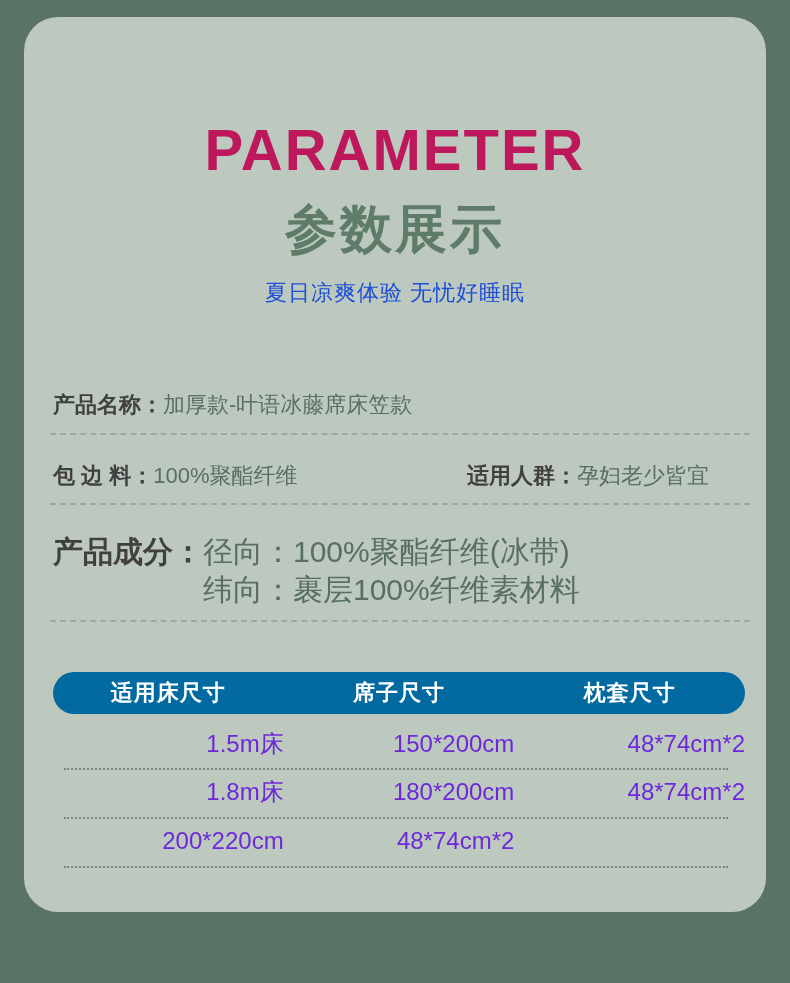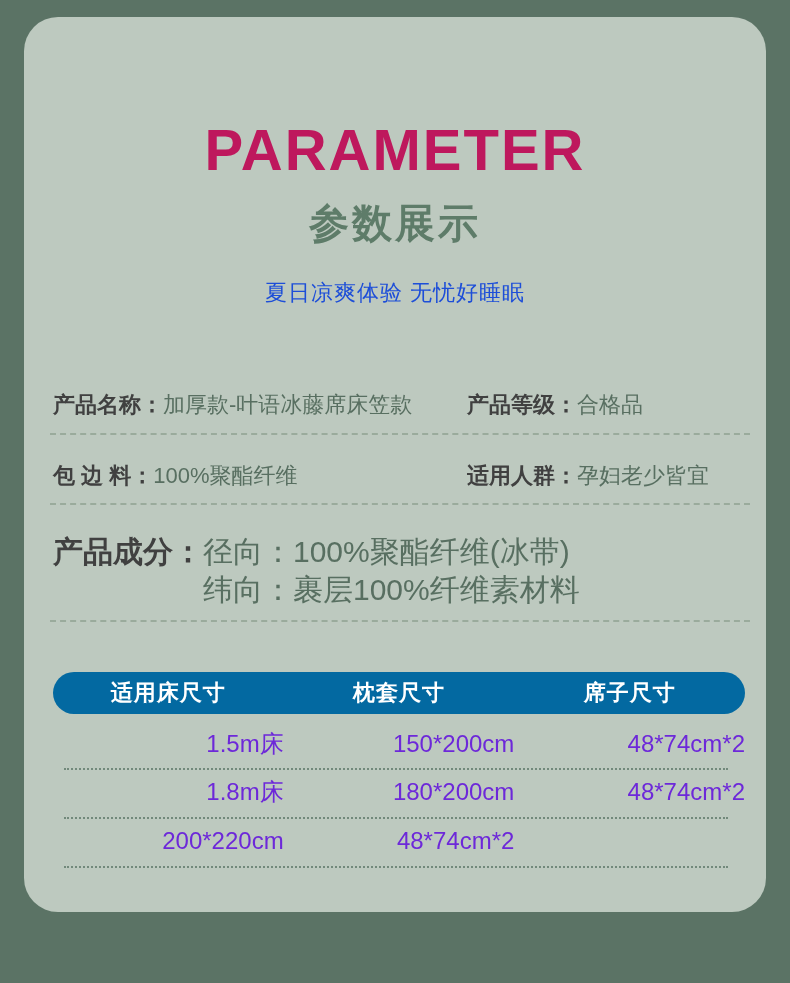--- a/index.html
+++ b/index.html
@@ -11,21 +11,21 @@
   .card{
     position:absolute;left:24px;top:17px;width:742px;height:895px;
     background:#bdc9bf;border-radius:34px;
   }
   .title-en{
     position:absolute;left:0;top:104px;width:100%;text-align:center;
     font-size:58px;font-weight:bold;letter-spacing:2px;color:#be185d;line-height:1;
   }
   .title-cn{
     position:absolute;left:0;top:184px;width:100%;text-align:center;
-    font-size:40px;font-weight:bold;letter-spacing:3px;color:#5e7c69;line-height:1.1;
+    font-size:52px;font-weight:bold;letter-spacing:3px;color:#5e7c69;line-height:1.1;
   }
   .subtitle{
     position:absolute;left:0;top:263px;width:100%;text-align:center;
     font-size:22px;letter-spacing:1px;color:#1d4ed8;line-height:1.2;
   }
   .spec-row{
     position:absolute;left:29px;width:700px;height:34px;
     font-size:22px;line-height:34px;white-space:nowrap;
   }
   .lbl{font-weight:bold;color:#404040;}
@@ -60,43 +60,42 @@
 <body>
 
 <div class="card">
 
   <div class="title-en">PARAMETER</div>
   <div class="title-cn">参数展示</div>
   <div class="subtitle">夏日凉爽体验 无忧好睡眠</div>
 
   <div class="spec-row" style="top:371px">
     <span class="lbl">产品名称：</span><span class="val">加厚款-叶语冰藤席床笠款</span>
-    <span class="pair2"><span class="lbl">产品等级：</span><span class="val">合格品</span></span>
   </div>
   <div class="dash" style="top:416px"></div>
 
   <div class="spec-row" style="top:442px">
     <span class="lbl">包 边 料：</span><span class="val">100%聚酯纤维</span>
     <span class="pair2"><span class="lbl">适用人群：</span><span class="val">孕妇老少皆宜</span></span>
   </div>
   <div class="dash" style="top:486px"></div>
 
   <div class="comp-row">
     <span class="lbl">产品成分：</span>
     <div class="comp-lines">
       <span class="val">径向：100%聚酯纤维(冰带)</span>
       <span class="val">纬向：裹层100%纤维素材料</span>
     </div>
   </div>
   <div class="dash" style="top:603px"></div>
 
   <div class="table-header">
     <span>适用床尺寸</span>
+    <span>席子尺寸</span>
     <span>枕套尺寸</span>
-    <span>席子尺寸</span>
   </div>
 
   <div class="table-row" style="top:710px">
     <span>1.5m床</span>
     <span>150*200cm</span>
     <span>48*74cm*2</span>
   </div>
   <div class="dots" style="top:751px"></div>
 
   <div class="table-row" style="top:758px">

